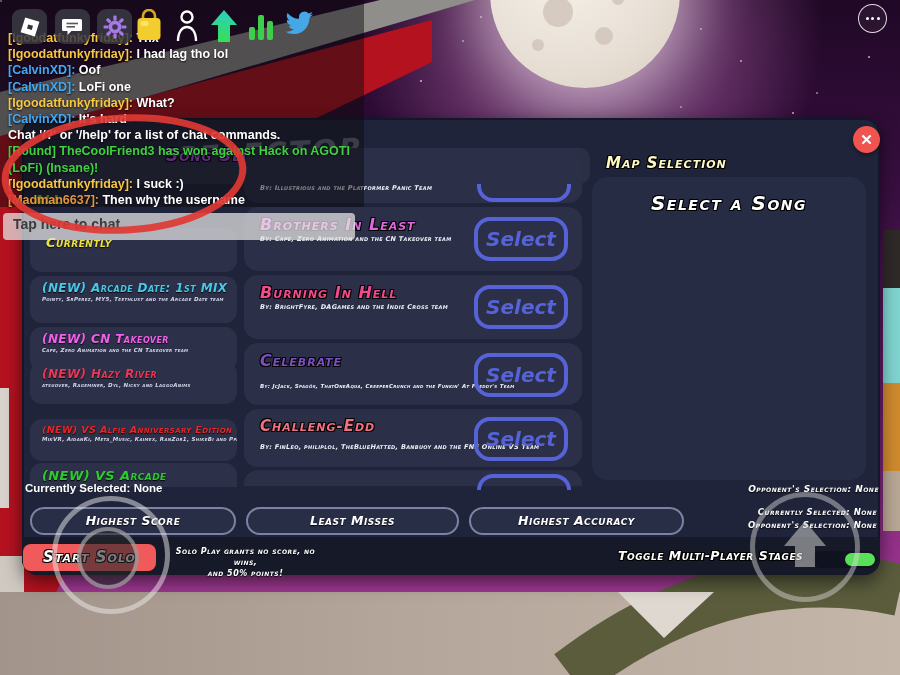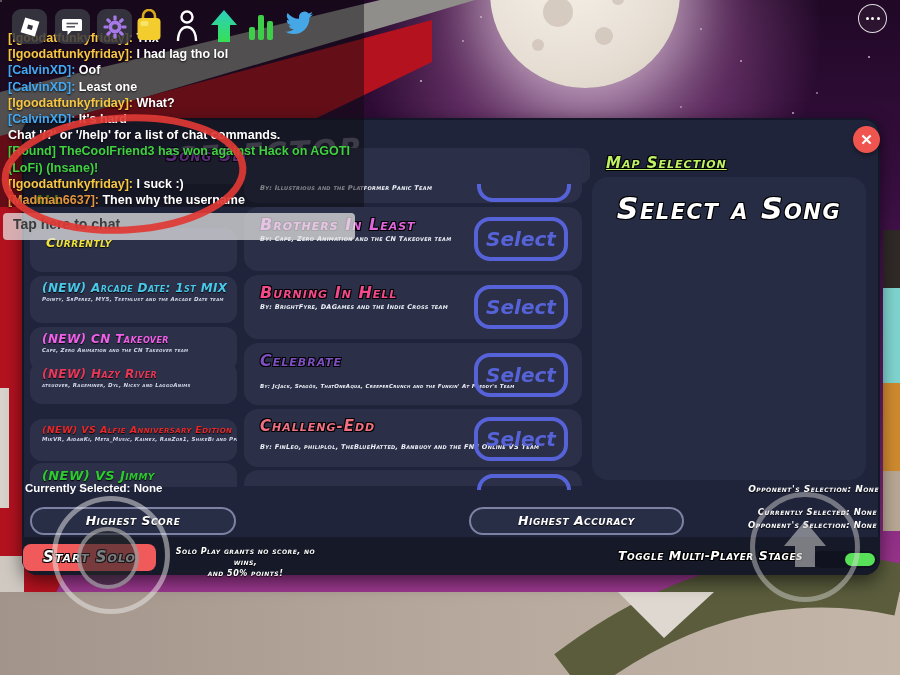--- a/index.html
+++ b/index.html
@@ -31,21 +31,21 @@
   #roof{left:0;top:592px;width:900px;height:83px;background:linear-gradient(90deg,#a2948a 0%,#b4a69a 45%,#c4b7aa 100%);}
   #roof-tri{left:618px;top:592px;width:0;height:0;border-left:46px solid transparent;border-right:50px solid transparent;border-top:46px solid #ded8d0;}
   .edgebit{width:17px;}
   
   #panel{left:22px;top:118px;width:858px;height:457px;background:#20243a;border-radius:16px;
     box-shadow:0 6px 18px rgba(0,0,0,.55),inset 0 0 0 2px #14172a;}
   #watermark{left:36px;top:18px;width:420px;color:rgba(195,190,205,.45);font-size:30px;transform:rotate(-3deg);letter-spacing:2px;}
   #tabbar{left:38px;top:30px;width:530px;height:36px;background:#2b2f46;border-radius:10px;}
   #tab-all{left:12px;top:74px;color:#84cc16;font-size:13px;}
   #title-song-sel{left:144px;top:27px;font-size:17px;color:#a44fe0;letter-spacing:1px;}
-  #title-map-sel{left:584px;top:36px;font-size:15px;color:#bef264;letter-spacing:1px;text-decoration:underline;}
+  #title-map-sel{left:584px;top:36px;font-size:15px;color:#fef9c3;letter-spacing:1px;}
   #searchbar{left:553px;top:9px;width:268px;height:25px;background:#171a28;border-radius:13px;}
   #search-ph{position:absolute;right:36px;top:4px;color:#99a0b6;font-size:14px;font-weight:bold;}
   #closebtn{left:831px;top:8px;width:27px;height:27px;border-radius:50%;background:#f0544f;color:#fff;
     font-weight:bold;font-size:15px;text-align:center;line-height:27px;box-shadow:0 2px 4px rgba(0,0,0,.4);}
   
   .litem{left:8px;width:207px;background:#2c3049;border-radius:12px;overflow:hidden;}
   .litem .t{margin:5px 12px 0 12px;font-size:12px;letter-spacing:.4px;white-space:nowrap;}
   .litem .s{margin:1px 12px 0 12px;font-size:5.5px;color:#d3d6e8;letter-spacing:.3px;white-space:nowrap;}
   #favbox{left:8px;top:110px;width:207px;height:44px;background:#2c3049;border-radius:12px;}
   #fav-label{left:16px;top:7px;font-size:13px;color:#efe23c;}
@@ -54,21 +54,21 @@
   .card .ct{position:absolute;left:16px;top:8px;font-size:16px;letter-spacing:1px;white-space:nowrap;}
   .card .cs{position:absolute;left:16px;top:28px;font-size:6.5px;color:#eef0f8;letter-spacing:.3px;white-space:nowrap;}
   .selbtn{position:absolute;right:14px;top:10px;width:86px;height:36px;border:4px solid #5663d8;border-radius:16px;
     color:#5663d8;font-size:20px;text-align:center;line-height:36px;font-style:italic;font-weight:bold;
     font-family:"DejaVu Sans",sans-serif;}
   #sel-sliver-top{left:455px;top:66px;width:86px;height:14px;border:4px solid #5663d8;border-top:none;border-radius:0 0 16px 16px;}
   #card-last{left:222px;top:352px;width:338px;height:16px;background:#2b2f47;border-radius:14px 14px 0 0;}
   #sel-sliver-bot{left:455px;top:356px;width:86px;height:12px;border:4px solid #5663d8;border-bottom:none;border-radius:16px 16px 0 0;}
   
   #rightbox{left:570px;top:59px;width:274px;height:303px;background:#272c45;border-radius:16px;}
-  #select-a-song{left:0;top:14px;width:274px;text-align:center;font-size:30px;color:#fff;letter-spacing:1.5px;}
+  #select-a-song{left:0;top:14px;width:274px;text-align:center;font-size:20px;color:#fff;letter-spacing:1.5px;}
   
   #cur-sel{left:3px;top:364px;color:#fff;font-size:11.5px;font-weight:bold;}
   #opp-sel-top{left:620px;top:366px;width:237px;text-align:right;color:#fff;font-size:9px;}
   .pill{top:389px;height:24px;background:rgba(58,62,92,.38);border:2px solid #7d82a4;border-radius:14px;
     color:#fff;font-size:12.5px;text-align:center;line-height:24px;}
   #pill-0{left:8px;width:202px;}
   #pill-1{left:224px;width:209px;}
   #pill-2{left:447px;width:211px;}
   #sel-stack{left:668px;top:388px;width:187px;text-align:right;color:#fff;font-size:8.5px;line-height:13px;}
   
@@ -149,21 +149,21 @@
     </div>
     <div class="abs litem" style="top:244px;height:42px;">
       <div class="t mk soutl" style="color: rgb(232, 56, 88);">(NEW) Hazy River</div>
       <div class="s mk">atsuover, Rageminer, Dyl, Nicky and LaggoAnims</div>
     </div>
     <div class="abs litem" style="top:301px;height:42px;">
       <div class="t mk soutl" style="font-size: 9.5px; color: rgb(232, 40, 40);">(NEW) VS Alfie Anniversary Edition</div>
       <div class="s mk">MikVR, AidanKi, Meta_Music, Kaimex, RanZor1, ShikeBi and Ppanliko15</div>
     </div>
     <div class="abs litem" style="top:345px;height:24px;border-radius:12px 12px 0 0;">
-      <div class="t mk soutl" style="font-size: 13px; color: rgb(46, 203, 46);">(NEW) VS Jimmy</div>
+      <div class="t mk soutl" style="font-size: 13px; color: rgb(46, 203, 46);">(NEW) VS Arcade</div>
     </div>
 
     <div class="abs card" style="top:32px;height:53px;">
       <div class="cs mk" style="top:34px;">By: Illustrious and the Platformer Panic Team</div>
     </div>
     <div class="abs" id="sel-sliver-top"></div>
 
     <div class="abs card" style="top:89px;height:64px;">
       <div class="ct mk outl" style="color: rgb(224, 102, 224);">Brothers In Least</div>
       <div class="cs mk">By: Cape, Zero Animation and the CN Takeover team</div>
@@ -187,20 +187,21 @@
     <div class="abs" id="card-last"></div>
     <div class="abs" id="sel-sliver-bot"></div>
 
     <div class="abs" id="rightbox">
       <div class="abs mk outl" id="select-a-song">Select a Song</div>
     </div>
 
     <div class="abs" id="cur-sel">Currently Selected: None</div>
     <div class="abs mk soutl" id="opp-sel-top">Opponent's Selection: None</div>
     <div class="abs pill mk soutl" id="pill-0">Highest Score</div>
+    <div class="abs pill mk soutl" id="pill-1">Least Misses</div>
     <div class="abs pill mk soutl" id="pill-2">Highest Accuracy</div>
     <div class="abs mk soutl" id="sel-stack">
       <div>Currently Selected: None</div>
       <div>Opponent's Selection: None</div>
     </div>
 
     <div class="abs" id="footbar">
       <div class="abs mk outl" id="start-solo">Start Solo</div>
       <div class="abs mk soutl" id="solo-note">
         <div>Solo Play grants no score, no wins,</div>
@@ -211,21 +212,21 @@
         <div id="knob"></div>
       </div>
     </div>
   </div>
 
   <div class="abs" id="chatbg"></div>
   <div class="abs" id="chatlines">
     <div class="cl"><span style="color: rgb(247, 198, 67);">[Igoodatfunkyfriday]:</span> <span style="color: rgb(255, 255, 255);">Thx</span></div>
     <div class="cl"><span style="color: rgb(247, 198, 67);">[Igoodatfunkyfriday]:</span> <span style="color: rgb(255, 255, 255);">I had lag tho lol</span></div>
     <div class="cl"><span style="color: rgb(65, 169, 245);">[CalvinXD]:</span> <span style="color: rgb(255, 255, 255);">Oof</span></div>
-    <div class="cl"><span style="color: rgb(65, 169, 245);">[CalvinXD]:</span> <span style="color: rgb(255, 255, 255);">Least one</span></div>
+    <div class="cl"><span style="color: rgb(65, 169, 245);">[CalvinXD]:</span> <span style="color: rgb(255, 255, 255);">LoFi one</span></div>
     <div class="cl"><span style="color: rgb(247, 198, 67);">[Igoodatfunkyfriday]:</span> <span style="color: rgb(255, 255, 255);">What?</span></div>
     <div class="cl"><span style="color: rgb(65, 169, 245);">[CalvinXD]:</span> <span style="color: rgb(255, 255, 255);">It's hard</span></div>
     <div class="cl"><span style="color: rgb(255, 255, 255);">Chat '/?' or '/help' for a list of chat commands.</span></div>
     <div class="cl"><span style="color: rgb(63, 209, 63);">[Round] TheCoolFriend3 has won against Hack on AGOTI</span></div>
     <div class="cl"><span style="color: rgb(63, 209, 63);">(LoFi) (Insane)!</span></div>
     <div class="cl"><span style="color: rgb(247, 198, 67);">[Igoodatfunkyfriday]:</span> <span style="color: rgb(255, 255, 255);">I suck :)</span></div>
     <div class="cl"><span style="color: rgb(226, 149, 62);">[Madman6637]:</span> <span style="color: rgb(255, 255, 255);">Then why the username</span></div>
   </div>
   <div class="abs" id="chat-input">Tap here to chat</div>
 

